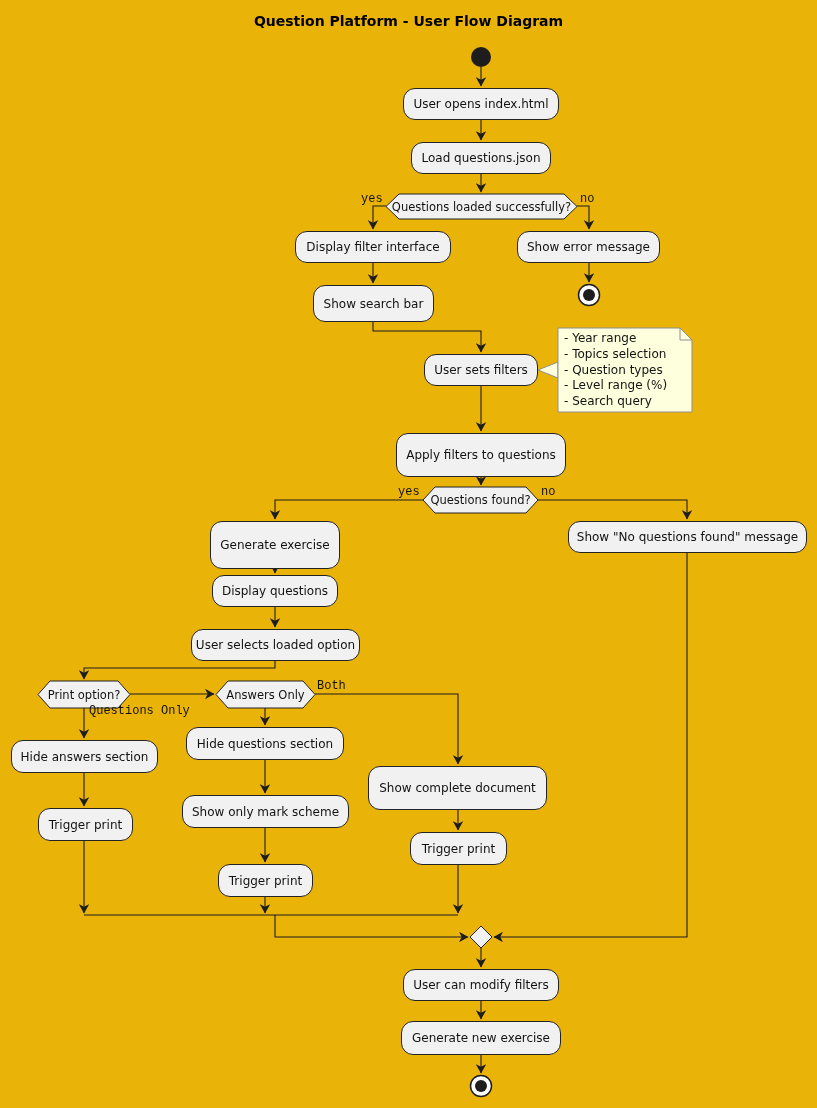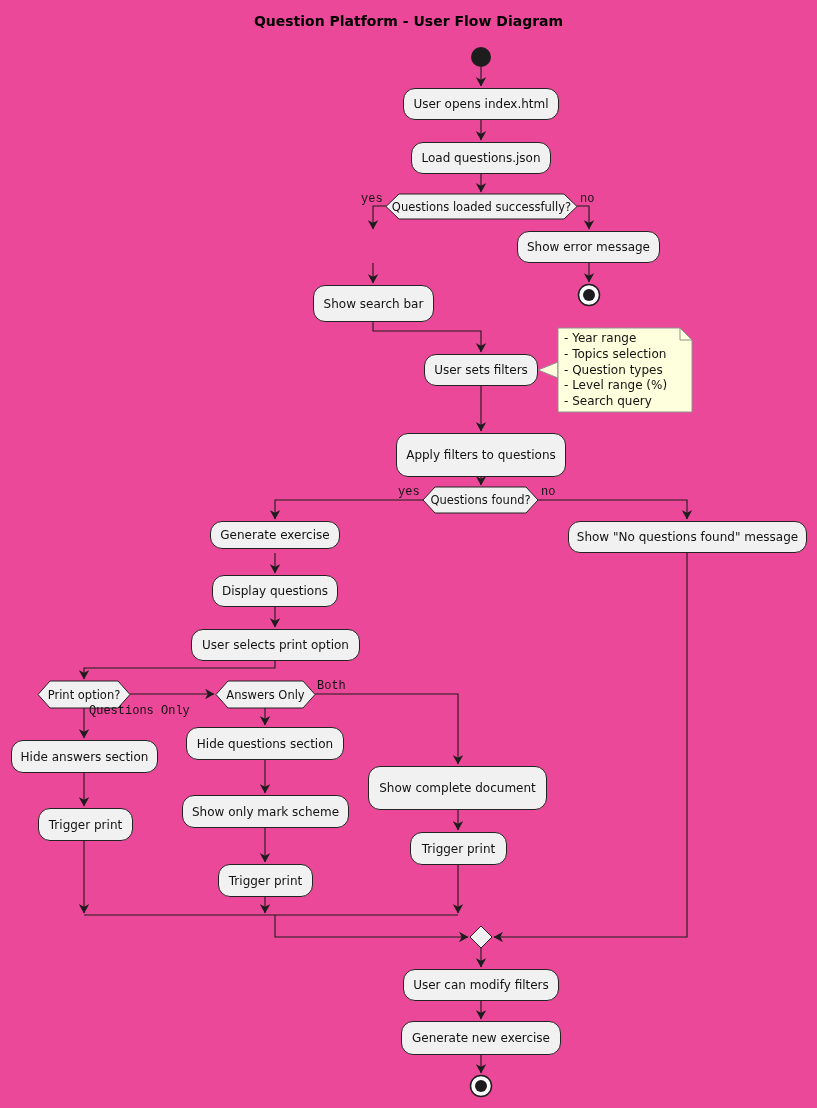--- a/index.html
+++ b/index.html
@@ -1,17 +1,17 @@
 <!DOCTYPE html>
 <html><head>
 <meta charset="utf-8">
 <style>
   html,body{margin:0;padding:0;background:#ffffff;}
   #canvas{
-    position:relative;width:817px;height:1108px;background:#ec4899;
+    position:relative;width:817px;height:1108px;background:#eab308;
     font-family:"DejaVu Sans","Liberation Sans",sans-serif;color:#121212;
     overflow:hidden;
   }
   #edge-layer{position:absolute;left:0;top:0;width:817px;height:1108px;z-index:0;}
   .title{
     position:absolute;left:0;top:13px;width:817px;text-align:center;
     font-size:14px;font-weight:bold;color:#000;z-index:2;
   }
   .node{
     position:absolute;box-sizing:border-box;z-index:1;
@@ -98,28 +98,29 @@
     <g>
       <circle cx="481" cy="1086" r="10.5" fill="#ffffff" stroke="#1d1d1d" stroke-width="1.5"></circle>
       <circle cx="481" cy="1086" r="6" fill="#1d1d1d"></circle>
     </g>
   </svg>
 
   <div class="title">Question Platform - User Flow Diagram</div>
 
   <div class="node" style="left:403px;top:88px;width:156px;height:32px">User opens index.html</div>
   <div class="node" style="left:411px;top:142px;width:140px;height:32px">Load questions.json</div>
+  <div class="node" style="left:295px;top:231px;width:156px;height:32px">Display filter interface</div>
   <div class="node" style="left:517px;top:231px;width:143px;height:32px">Show error message</div>
   <div class="node" style="left:313px;top:285px;width:121px;height:37px">Show search bar</div>
   <div class="node" style="left:424px;top:354px;width:114px;height:32px">User sets filters</div>
   <div class="node" style="left:396px;top:433px;width:170px;height:44px">Apply filters to questions</div>
-  <div class="node" style="left:210px;top:521px;width:130px;height:28px">Generate exercise</div>
+  <div class="node" style="left:210px;top:521px;width:130px;height:48px">Generate exercise</div>
   <div class="node" style="left:568px;top:521px;width:239px;height:32px">Show "No questions found" message</div>
   <div class="node" style="left:212px;top:575px;width:126px;height:32px">Display questions</div>
-  <div class="node" style="left:191px;top:629px;width:169px;height:32px">User selects print option</div>
+  <div class="node" style="left:191px;top:629px;width:169px;height:32px">User selects loaded option</div>
   <div class="node" style="left:11px;top:740px;width:147px;height:33px">Hide answers section</div>
   <div class="node" style="left:186px;top:727px;width:158px;height:33px">Hide questions section</div>
   <div class="node" style="left:182px;top:795px;width:167px;height:33px">Show only mark scheme</div>
   <div class="node" style="left:368px;top:766px;width:179px;height:44px">Show complete document</div>
   <div class="node" style="left:38px;top:808px;width:95px;height:33px">Trigger print</div>
   <div class="node" style="left:218px;top:864px;width:95px;height:33px">Trigger print</div>
   <div class="node" style="left:410px;top:832px;width:97px;height:33px">Trigger print</div>
   <div class="node" style="left:403px;top:969px;width:156px;height:32px">User can modify filters</div>
   <div class="node" style="left:401px;top:1021px;width:160px;height:34px">Generate new exercise</div>
 

